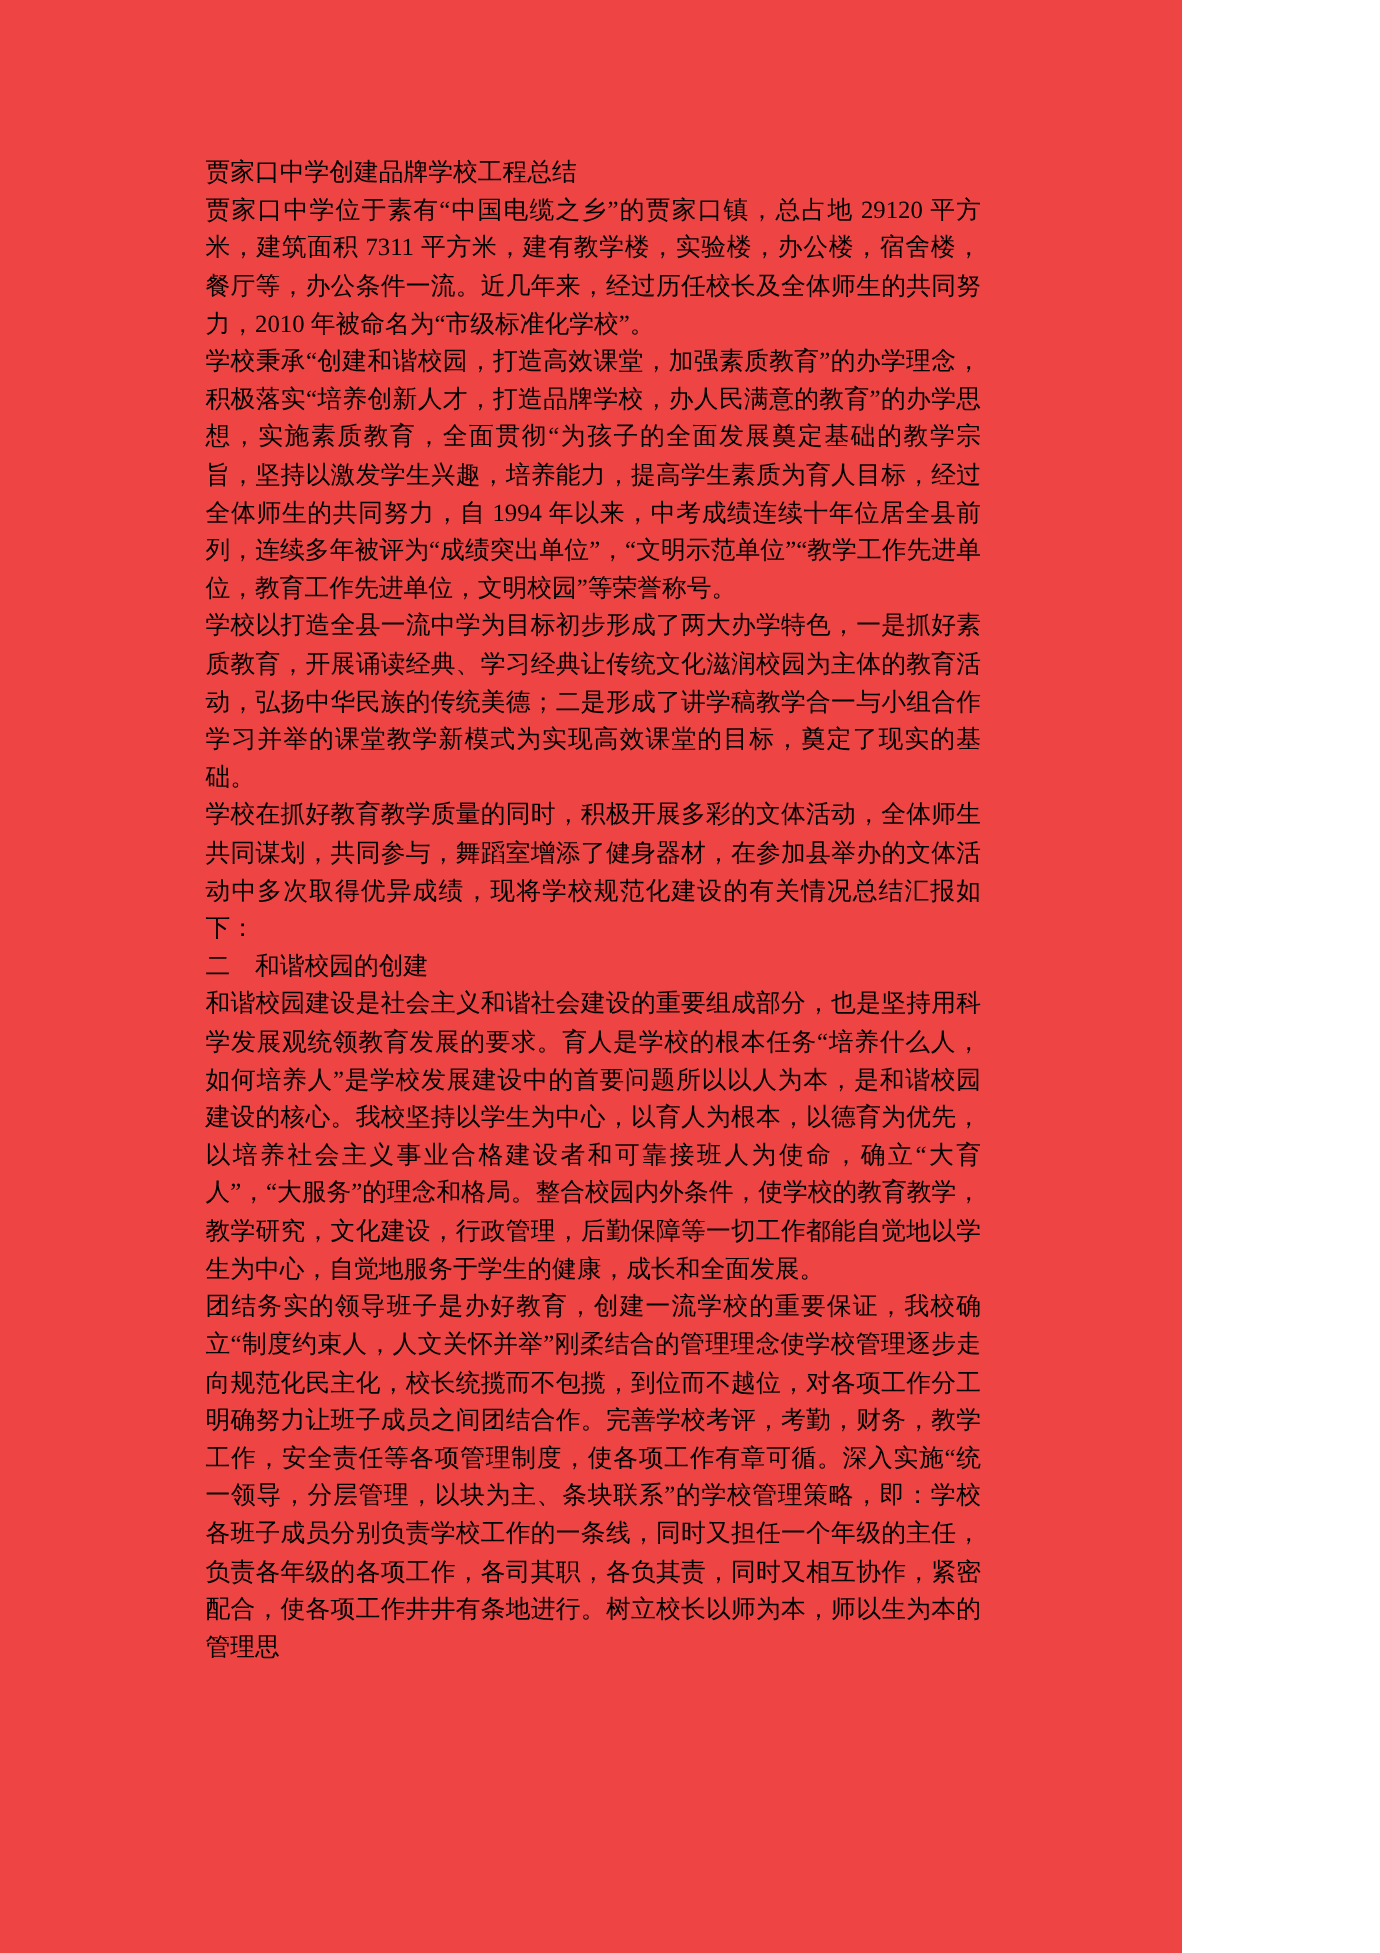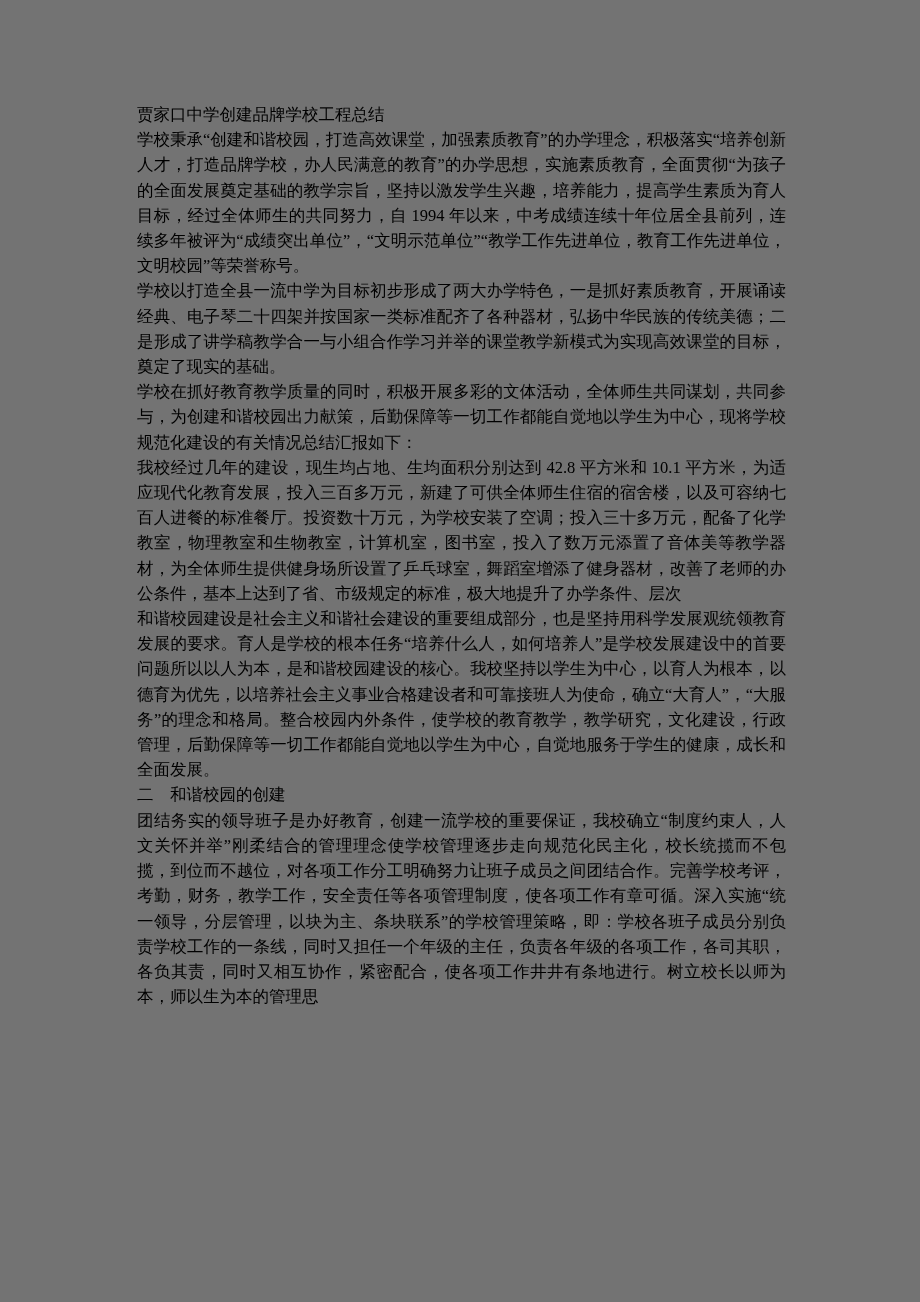--- a/index.html
+++ b/index.html
@@ -2,23 +2,23 @@
 <html><head>
 <meta charset="utf-8">
 <style>
   html, body {
     margin: 0;
     padding: 0;
     background: #ffffff;
   }
   .page {
     position: relative;
-    width: 920px;
+    width: 788px;
     height: 1302px;
-    background: #737373;
+    background: #ef4444;
     box-sizing: border-box;
     padding: 102px 134px 0 137px;
     overflow: hidden;
     font-family: "Liberation Serif", "DejaVu Serif", serif;
     font-size: 16.5px;
     line-height: 25.2px;
     color: #000000;
   }
   .para {
     margin: 0;
@@ -26,20 +26,20 @@
     text-justify: inter-ideograph;
     word-break: break-all;
     overflow-wrap: break-word;
   }
 </style>
 </head>
 <body>
 
 <div class="page">
   <p class="para">贾家口中学创建品牌学校工程总结</p>
+  <p class="para">贾家口中学位于素有“中国电缆之乡”的贾家口镇，总占地 29120 平方米，建筑面积 7311 平方米，建有教学楼，实验楼，办公楼，宿舍楼，餐厅等，办公条件一流。近几年来，经过历任校长及全体师生的共同努力，2010 年被命名为“市级标准化学校”。</p>
   <p class="para">学校秉承“创建和谐校园，打造高效课堂，加强素质教育”的办学理念，积极落实“培养创新人才，打造品牌学校，办人民满意的教育”的办学思想，实施素质教育，全面贯彻“为孩子的全面发展奠定基础的教学宗旨，坚持以激发学生兴趣，培养能力，提高学生素质为育人目标，经过全体师生的共同努力，自 1994 年以来，中考成绩连续十年位居全县前列，连续多年被评为“成绩突出单位”，“文明示范单位”“教学工作先进单位，教育工作先进单位，文明校园”等荣誉称号。</p>
-  <p class="para">学校以打造全县一流中学为目标初步形成了两大办学特色，一是抓好素质教育，开展诵读经典、电子琴二十四架并按国家一类标准配齐了各种器材，弘扬中华民族的传统美德；二是形成了讲学稿教学合一与小组合作学习并举的课堂教学新模式为实现高效课堂的目标，奠定了现实的基础。</p>
-  <p class="para">学校在抓好教育教学质量的同时，积极开展多彩的文体活动，全体师生共同谋划，共同参与，为创建和谐校园出力献策，后勤保障等一切工作都能自觉地以学生为中心，现将学校规范化建设的有关情况总结汇报如下：</p>
-  <p class="para">我校经过几年的建设，现生均占地、生均面积分别达到 42.8 平方米和 10.1 平方米，为适应现代化教育发展，投入三百多万元，新建了可供全体师生住宿的宿舍楼，以及可容纳七百人进餐的标准餐厅。投资数十万元，为学校安装了空调；投入三十多万元，配备了化学教室，物理教室和生物教室，计算机室，图书室，投入了数万元添置了音体美等教学器材，为全体师生提供健身场所设置了乒乓球室，舞蹈室增添了健身器材，改善了老师的办公条件，基本上达到了省、市级规定的标准，极大地提升了办学条件、层次</p>
+  <p class="para">学校以打造全县一流中学为目标初步形成了两大办学特色，一是抓好素质教育，开展诵读经典、学习经典让传统文化滋润校园为主体的教育活动，弘扬中华民族的传统美德；二是形成了讲学稿教学合一与小组合作学习并举的课堂教学新模式为实现高效课堂的目标，奠定了现实的基础。</p>
+  <p class="para">学校在抓好教育教学质量的同时，积极开展多彩的文体活动，全体师生共同谋划，共同参与，舞蹈室增添了健身器材，在参加县举办的文体活动中多次取得优异成绩，现将学校规范化建设的有关情况总结汇报如下：</p>
+  <p class="para">二　和谐校园的创建</p>
   <p class="para">和谐校园建设是社会主义和谐社会建设的重要组成部分，也是坚持用科学发展观统领教育发展的要求。育人是学校的根本任务“培养什么人，如何培养人”是学校发展建设中的首要问题所以以人为本，是和谐校园建设的核心。我校坚持以学生为中心，以育人为根本，以德育为优先，以培养社会主义事业合格建设者和可靠接班人为使命，确立“大育人”，“大服务”的理念和格局。整合校园内外条件，使学校的教育教学，教学研究，文化建设，行政管理，后勤保障等一切工作都能自觉地以学生为中心，自觉地服务于学生的健康，成长和全面发展。</p>
-  <p class="para">二　和谐校园的创建</p>
   <p class="para">团结务实的领导班子是办好教育，创建一流学校的重要保证，我校确立“制度约束人，人文关怀并举”刚柔结合的管理理念使学校管理逐步走向规范化民主化，校长统揽而不包揽，到位而不越位，对各项工作分工明确努力让班子成员之间团结合作。完善学校考评，考勤，财务，教学工作，安全责任等各项管理制度，使各项工作有章可循。深入实施“统一领导，分层管理，以块为主、条块联系”的学校管理策略，即：学校各班子成员分别负责学校工作的一条线，同时又担任一个年级的主任，负责各年级的各项工作，各司其职，各负其责，同时又相互协作，紧密配合，使各项工作井井有条地进行。树立校长以师为本，师以生为本的管理思</p>
 </div>
 
 </body></html>

